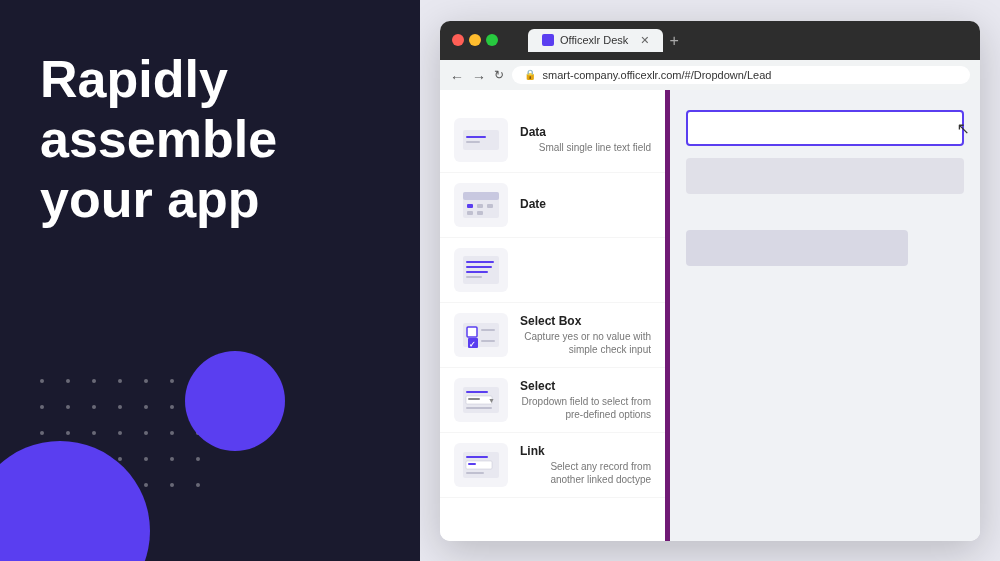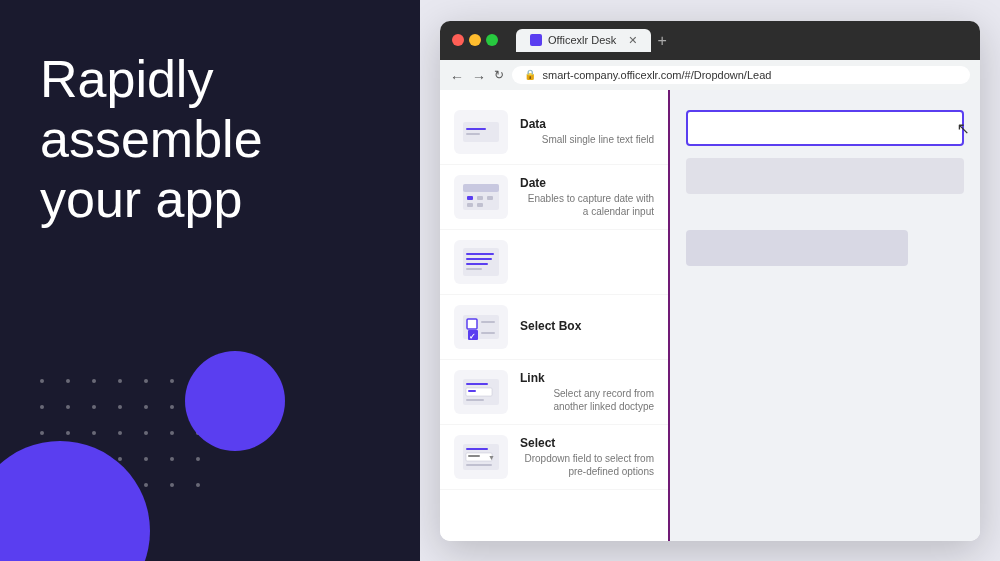--- a/index.html
+++ b/index.html
@@ -23,21 +23,21 @@
       overflow: hidden;
     }
 
     .hero-text {
       z-index: 2;
       position: relative;
     }
 
     .hero-text h1 {
       font-size: 52px;
-      font-weight: 400;
+      font-weight: 700;
       color: #ffffff;
       line-height: 1.15;
     }
 
     
     .dot-grid {
       position: absolute;
       bottom: 60px;
       left: 40px;
       display: grid;
@@ -123,21 +123,21 @@
     }
 
     .tl-red { background: #ff5f56; }
     .tl-yellow { background: #ffbd2e; }
     .tl-green { background: #27c93f; }
 
     .browser-tabs {
       display: flex;
       align-items: flex-end;
       gap: 0;
-      margin-left: 10px;
+      margin-left: 22px;
     }
 
     .browser-tab {
       background: #f1f3f4;
       padding: 5px 14px;
       border-radius: 6px 6px 0 0;
       font-size: 11px;
       color: #333;
       display: flex;
       align-items: center;
@@ -207,23 +207,23 @@
     .browser-content {
       display: flex;
       flex: 1;
       overflow: hidden;
     }
 
     
     .field-list {
       width: 230px;
       background: #ffffff;
-      border-right: 2px solid #701a75;
+      border-right: 5px solid #701a75;
       overflow-y: auto;
-      padding: 10px 0;
+      padding: 18px 0;
     }
 
     .field-item {
       display: flex;
       align-items: center;
       padding: 10px 14px;
       gap: 12px;
       cursor: pointer;
       border-bottom: 1px solid #f5f5f5;
     }
@@ -422,21 +422,20 @@
               <rect x="4" y="5" width="36" height="8" rx="2" fill="#c8c8e0"></rect>
               <rect x="8" y="17" width="6" height="4" rx="1" fill="#5a3ef0"></rect>
               <rect x="18" y="17" width="6" height="4" rx="1" fill="#c0c0d0"></rect>
               <rect x="28" y="17" width="6" height="4" rx="1" fill="#c0c0d0"></rect>
               <rect x="8" y="24" width="6" height="4" rx="1" fill="#c0c0d0"></rect>
               <rect x="18" y="24" width="6" height="4" rx="1" fill="#c0c0d0"></rect>
             </svg>
           </div>
           <div class="field-info">
             <div class="field-name">Date</div>
-            <div class="field-desc">Enables to capture date with a calendar input</div>
           </div>
         </div>
 
         <div class="field-item">
           <div class="field-icon-box icon-text">
             <svg viewBox="0 0 44 36" xmlns="http://www.w3.org/2000/svg">
               <rect x="4" y="4" width="36" height="28" rx="2" fill="#e8e8f0"></rect>
               <rect x="7" y="9" width="28" height="2" rx="1" fill="#5a3ef0"></rect>
               <rect x="7" y="14" width="26" height="2" rx="1" fill="#5a3ef0"></rect>
               <rect x="7" y="19" width="22" height="2" rx="1" fill="#5a3ef0"></rect>
@@ -451,56 +450,57 @@
               <rect x="4" y="6" width="36" height="24" rx="2" fill="#e8e8f0"></rect>
               <rect x="8" y="10" width="10" height="10" rx="1" fill="white" stroke="#5a3ef0" stroke-width="1.5"></rect>
               <rect x="9" y="21" width="10" height="10" rx="1" fill="#5a3ef0"></rect>
               <text x="10" y="30" font-size="8" fill="white" font-weight="bold">✓</text>
               <rect x="22" y="12" width="14" height="2" rx="1" fill="#c0c0d0"></rect>
               <rect x="22" y="23" width="14" height="2" rx="1" fill="#c0c0d0"></rect>
             </svg>
           </div>
           <div class="field-info">
             <div class="field-name">Select Box</div>
-          </div>
-        </div>
-
-        <div class="field-item">
-          <div class="field-icon-box icon-link">
-            <svg viewBox="0 0 44 36" xmlns="http://www.w3.org/2000/svg">
-              <rect x="4" y="5" width="36" height="26" rx="2" fill="#e8e8f0"></rect>
-              <rect x="7" y="9" width="22" height="2" rx="1" fill="#5a3ef0"></rect>
-              <rect x="7" y="14" width="26" height="8" rx="1" fill="white" stroke="#c0c0d0" stroke-width="0.5"></rect>
-              <rect x="9" y="16" width="8" height="2" rx="1" fill="#5a3ef0"></rect>
-              <rect x="7" y="25" width="18" height="2" rx="1" fill="#c0c0d0"></rect>
-            </svg>
-          </div>
-          <div class="field-info">
-            <div class="field-name">Link</div>
-            <div class="field-desc">Select any record from another linked doctype</div>
+            <div class="field-desc">Capture yes or no value with simple check input</div>
           </div>
         </div>
 
         <div class="field-item">
           <div class="field-icon-box icon-select">
             <svg viewBox="0 0 44 36" xmlns="http://www.w3.org/2000/svg">
               <rect x="4" y="5" width="36" height="26" rx="2" fill="#e8e8f0"></rect>
               <rect x="7" y="9" width="22" height="2" rx="1" fill="#5a3ef0"></rect>
               <rect x="7" y="14" width="26" height="8" rx="1" fill="white" stroke="#c0c0d0" stroke-width="0.5"></rect>
               <rect x="9" y="16" width="12" height="2" rx="1" fill="#888"></rect>
               <text x="29" y="21" font-size="7" fill="#888">▼</text>
               <rect x="7" y="25" width="26" height="2" rx="1" fill="#c0c0d0"></rect>
             </svg>
           </div>
           <div class="field-info">
             <div class="field-name">Select</div>
             <div class="field-desc">Dropdown field to select from pre-defined options</div>
           </div>
         </div>
 
+        <div class="field-item">
+          <div class="field-icon-box icon-link">
+            <svg viewBox="0 0 44 36" xmlns="http://www.w3.org/2000/svg">
+              <rect x="4" y="5" width="36" height="26" rx="2" fill="#e8e8f0"></rect>
+              <rect x="7" y="9" width="22" height="2" rx="1" fill="#5a3ef0"></rect>
+              <rect x="7" y="14" width="26" height="8" rx="1" fill="white" stroke="#c0c0d0" stroke-width="0.5"></rect>
+              <rect x="9" y="16" width="8" height="2" rx="1" fill="#5a3ef0"></rect>
+              <rect x="7" y="25" width="18" height="2" rx="1" fill="#c0c0d0"></rect>
+            </svg>
+          </div>
+          <div class="field-info">
+            <div class="field-name">Link</div>
+            <div class="field-desc">Select any record from another linked doctype</div>
+          </div>
+        </div>
+
       </div>
 
       <div class="preview-area">
         <div class="preview-field-active">
           <span class="cursor-icon">↖</span>
         </div>
         <div class="preview-field-inactive"></div>
         <div style="height: 12px;"></div>
         <div class="preview-field-inactive2"></div>
       </div>

